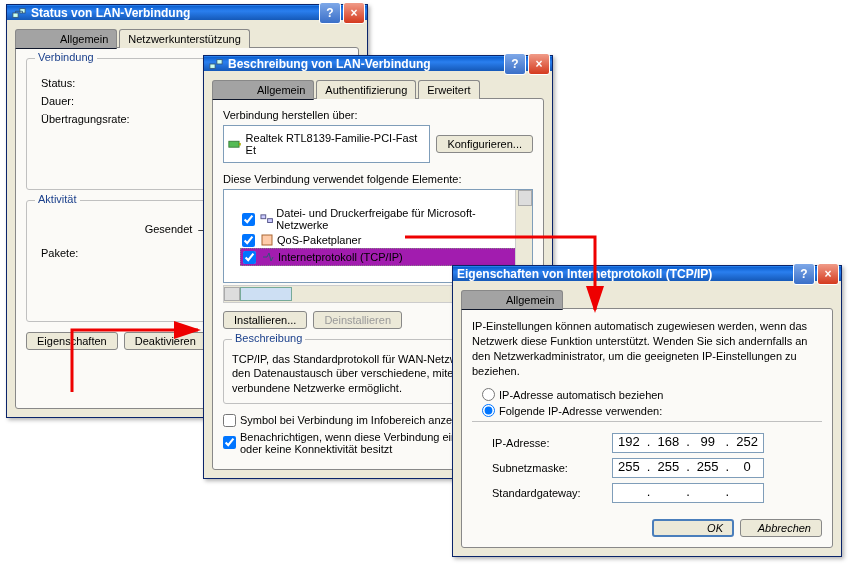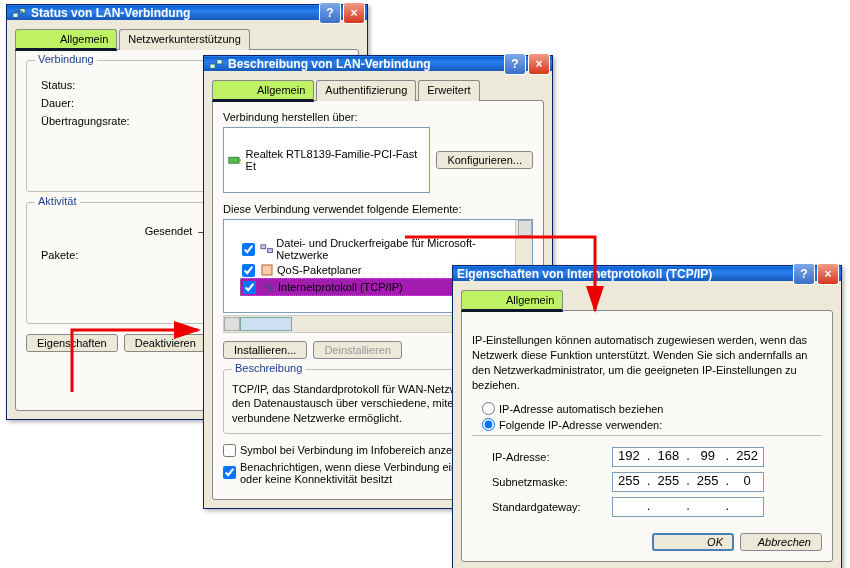--- a/index.html
+++ b/index.html
@@ -66,24 +66,24 @@
     background: #ece9d8;
     border: 1px solid #888;
     border-bottom: none;
     padding: 3px 8px;
     margin-right: 2px;
     border-radius: 3px 3px 0 0;
     font-size: 11px;
     cursor: pointer;
   }
   .tab.active {
-    background: #bef264;
+    background: #a3a3a3;
     position: relative;
     z-index: 2;
-    border-bottom: 3px solid #0f172a;
+    border-bottom: 1px solid #0f172a;
     margin-bottom: -1px;
     padding-left: 44px;
   }
   .tabpage {
     background: #fbfaf7;
     border: 1px solid #888;
     padding: 10px;
     border-radius: 0 3px 3px 3px;
   }
   .groupbox {
@@ -141,21 +141,21 @@
   .scroll-v::before{top:0;} .scroll-v::after{bottom:0;}
   .scroll-h {
     height:16px; background:#ece9d8; border:1px solid #ccc; position:relative; margin-top:2px;
   }
   .scroll-h::before, .scroll-h::after{
     content:""; position:absolute; top:1px; width:14px; height:12px; background:#ddd; border:1px solid #aaa;
   }
   .scroll-h::before{left:0;} .scroll-h::after{right:0;}
   .scroll-h .thumb{ position:absolute; left:16px; top:1px; width:50px; height:12px; background:#cddff3; border:1px solid #7a9; }
   .sunken {
-    background:#fff; border:1px solid #7f9db9; padding:20px 4px;
+    background:#fff; border:1px solid #7f9db9; padding:6px 4px;
     display:flex; align-items:center; gap:4px;
   }
   .ipfield {
     display:flex; align-items:flex-start; background:#fff; border:1px solid #7f9db9; height:18px;
     justify-content:space-around; width:150px; font-size:13px;
   }
   .ipfield span.oct{ width:28px; text-align:center; }
   .ipfield span.dot{ }
   .checkrow { display:flex; align-items:center; gap:4px; margin:4px 0; }
   .checkrow input{ margin:0; }
@@ -338,21 +338,21 @@
       <div class="winbtn close">
           <span>×</span>
         </div>
     </div>
   </div>
   <div class="client">
     <div class="tabstrip">
       <div class="tab active">Allgemein</div>
     </div>
     <div class="tabpage">
-      <div style="line-height:1.35; margin-bottom:10px;margin-top:12px;">IP-Einstellungen können automatisch zugewiesen werden, wenn das Netzwerk diese Funktion unterstützt. Wenden Sie sich andernfalls an den Netzwerkadministrator, um die geeigneten IP-Einstellungen zu beziehen.</div>
+      <div style="line-height:1.35; margin-bottom:10px;">IP-Einstellungen können automatisch zugewiesen werden, wenn das Netzwerk diese Funktion unterstützt. Wenden Sie sich andernfalls an den Netzwerkadministrator, um die geeigneten IP-Einstellungen zu beziehen.</div>
 
       <div class="radio">
         <input type="radio" name="ipmode" style="">
         <span>IP-Adresse automatisch beziehen</span>
       </div>
       <div class="radio">
         <input type="radio" name="ipmode" checked="" style="">
         <span>Folgende IP-Adresse verwenden:</span>
       </div>
 

